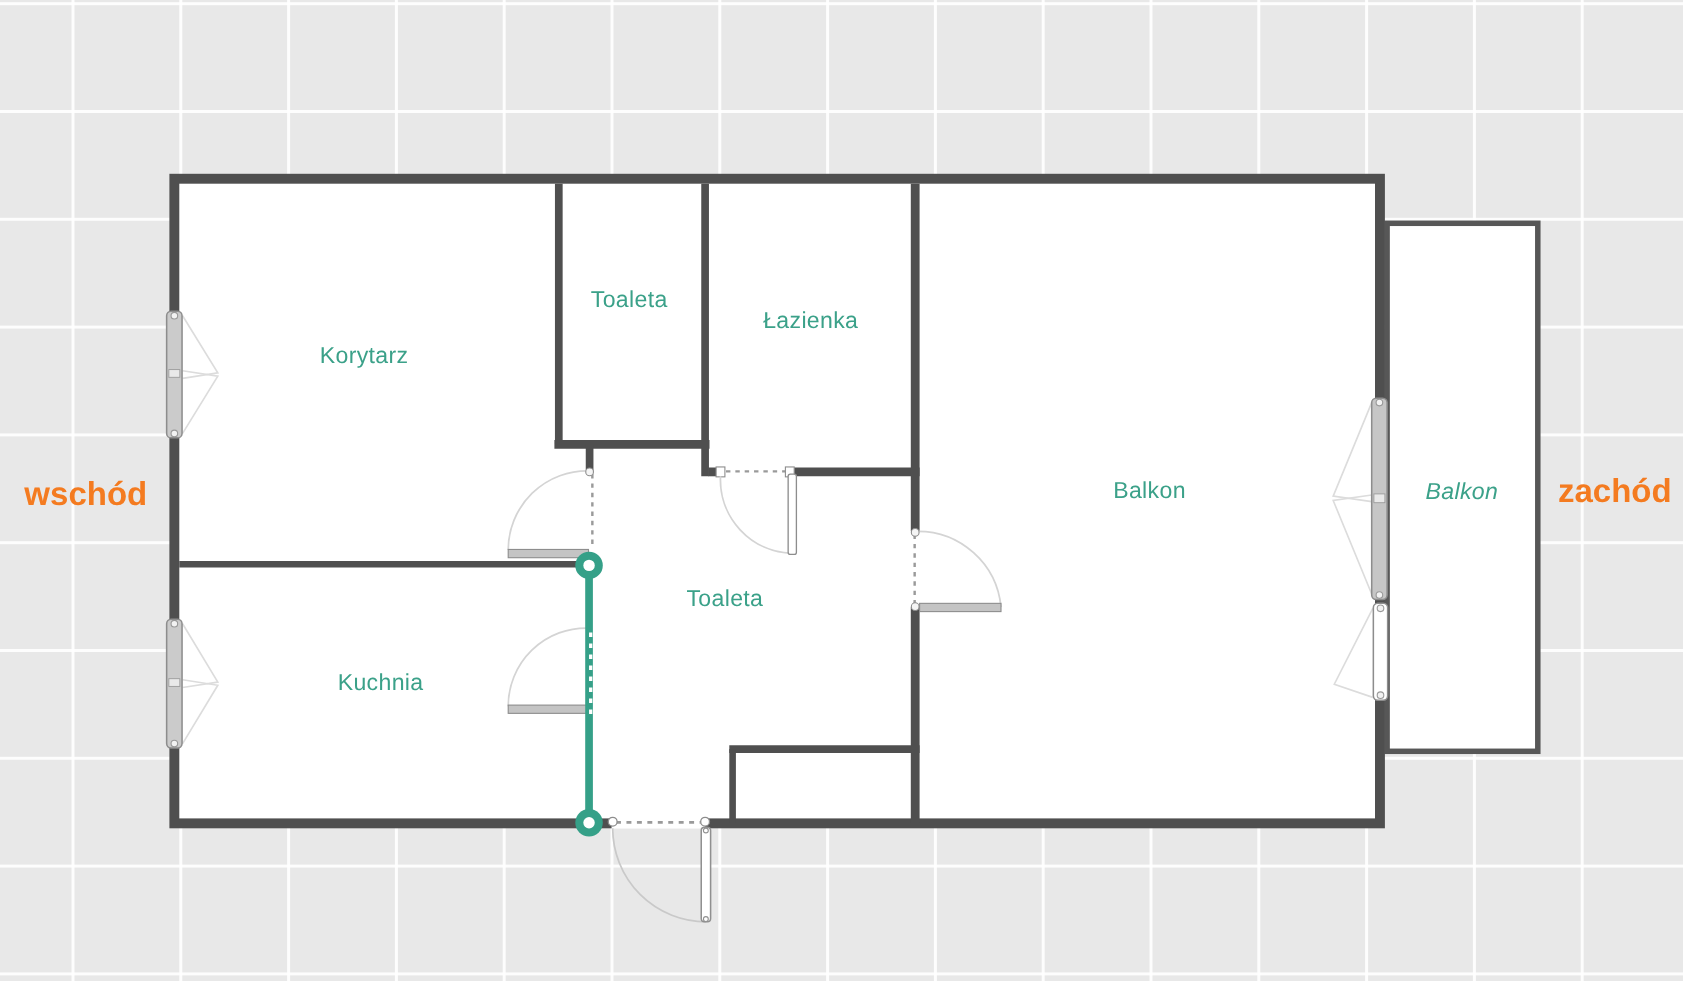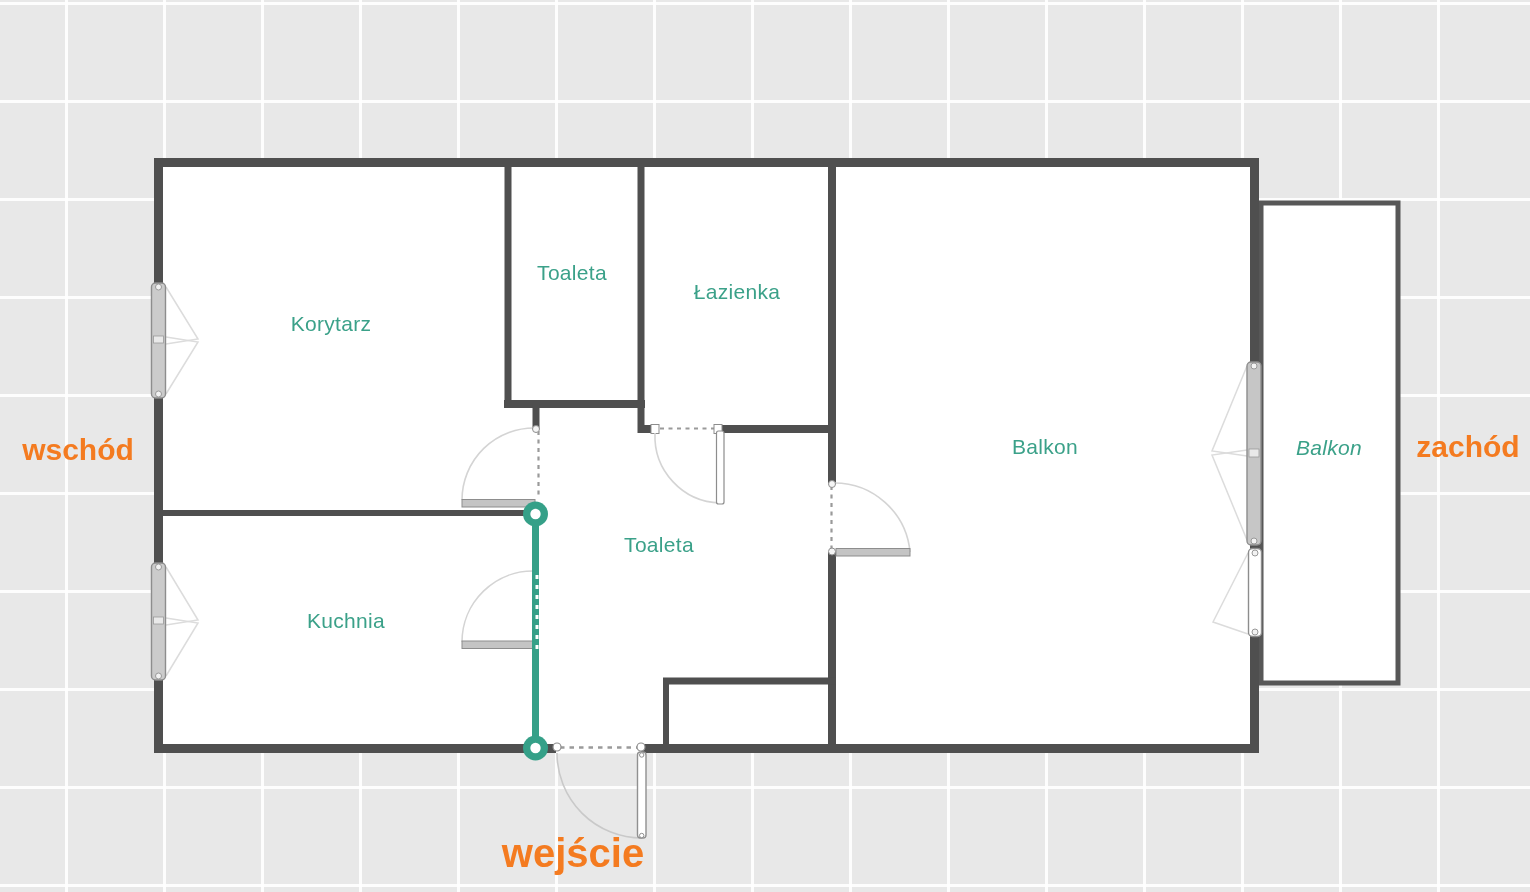--- a/index.html
+++ b/index.html
@@ -162,14 +162,13 @@
   <div id="lbl-toaleta" class="label room-label">Toaleta</div>
   <div id="lbl-lazienka" class="label room-label">Łazienka</div>
   <div id="lbl-salon" class="label room-label">Balkon</div>
   <div id="lbl-balkon" class="label room-label">Balkon</div>
   <div id="lbl-kuchnia" class="label room-label">Kuchnia</div>
   <div id="lbl-korytarz" class="label room-label">Toaleta</div>
 
   <div id="lbl-wschod" class="label dir-label">wschód</div>
   <div id="lbl-zachod" class="label dir-label">zachód</div>
 
-  <div id="lbl-wejscie" class="label entrance-label">wejście</div>
 </div>
 
 </body></html>

